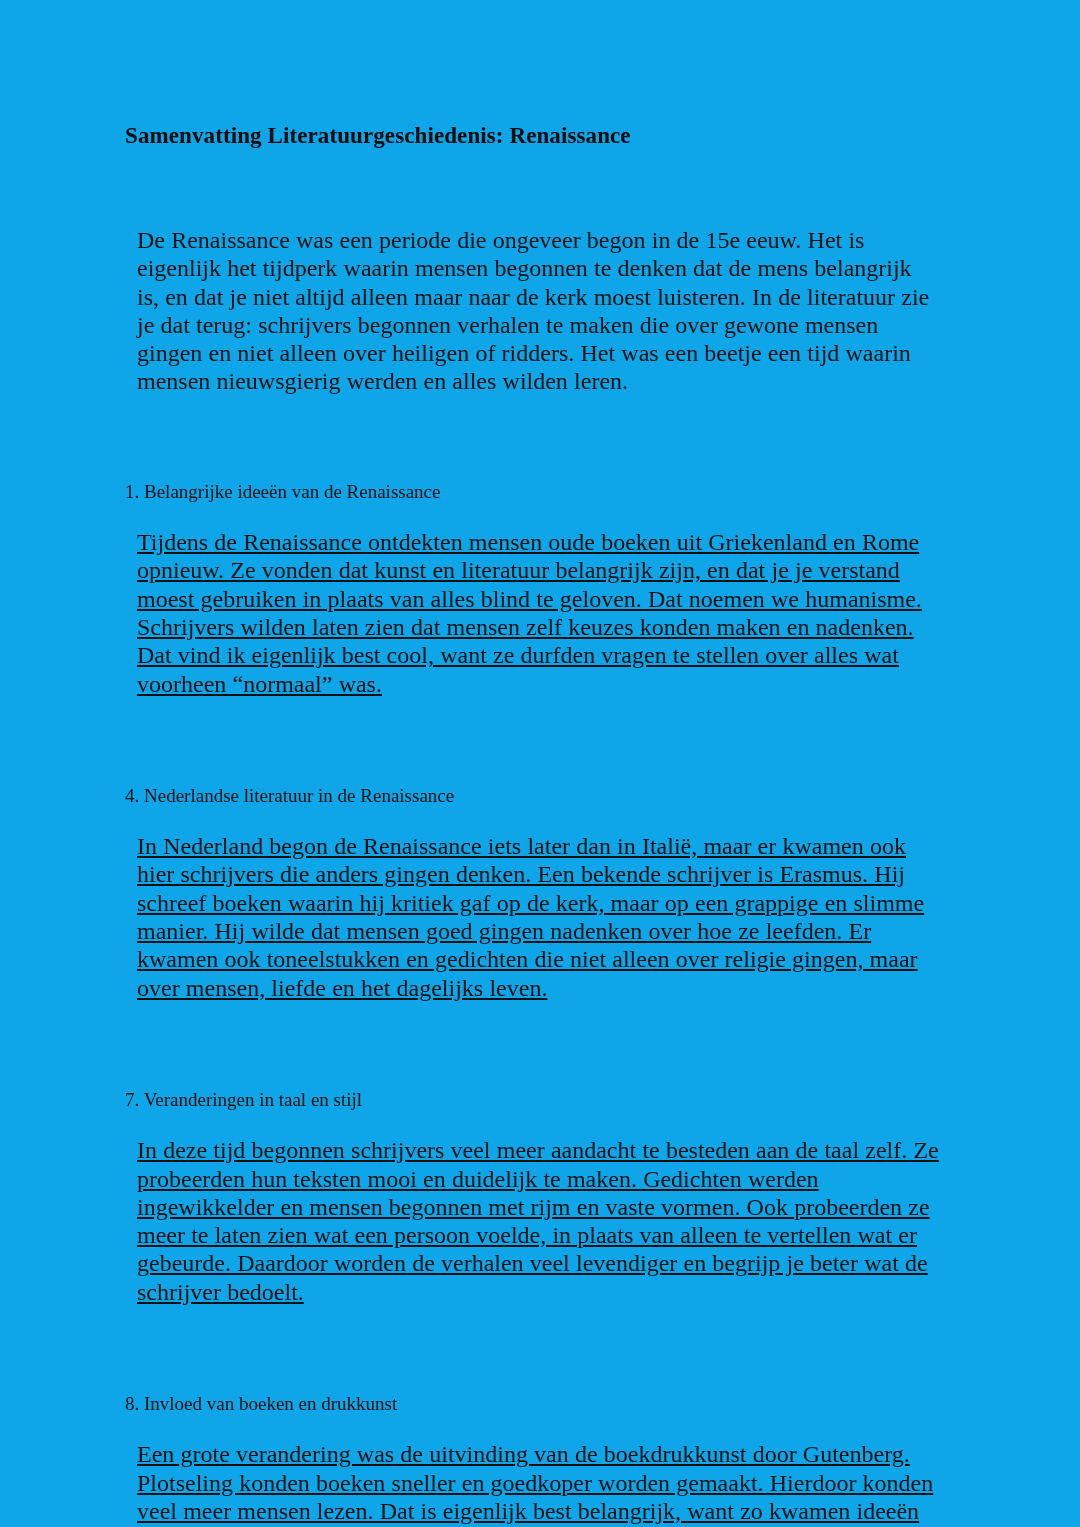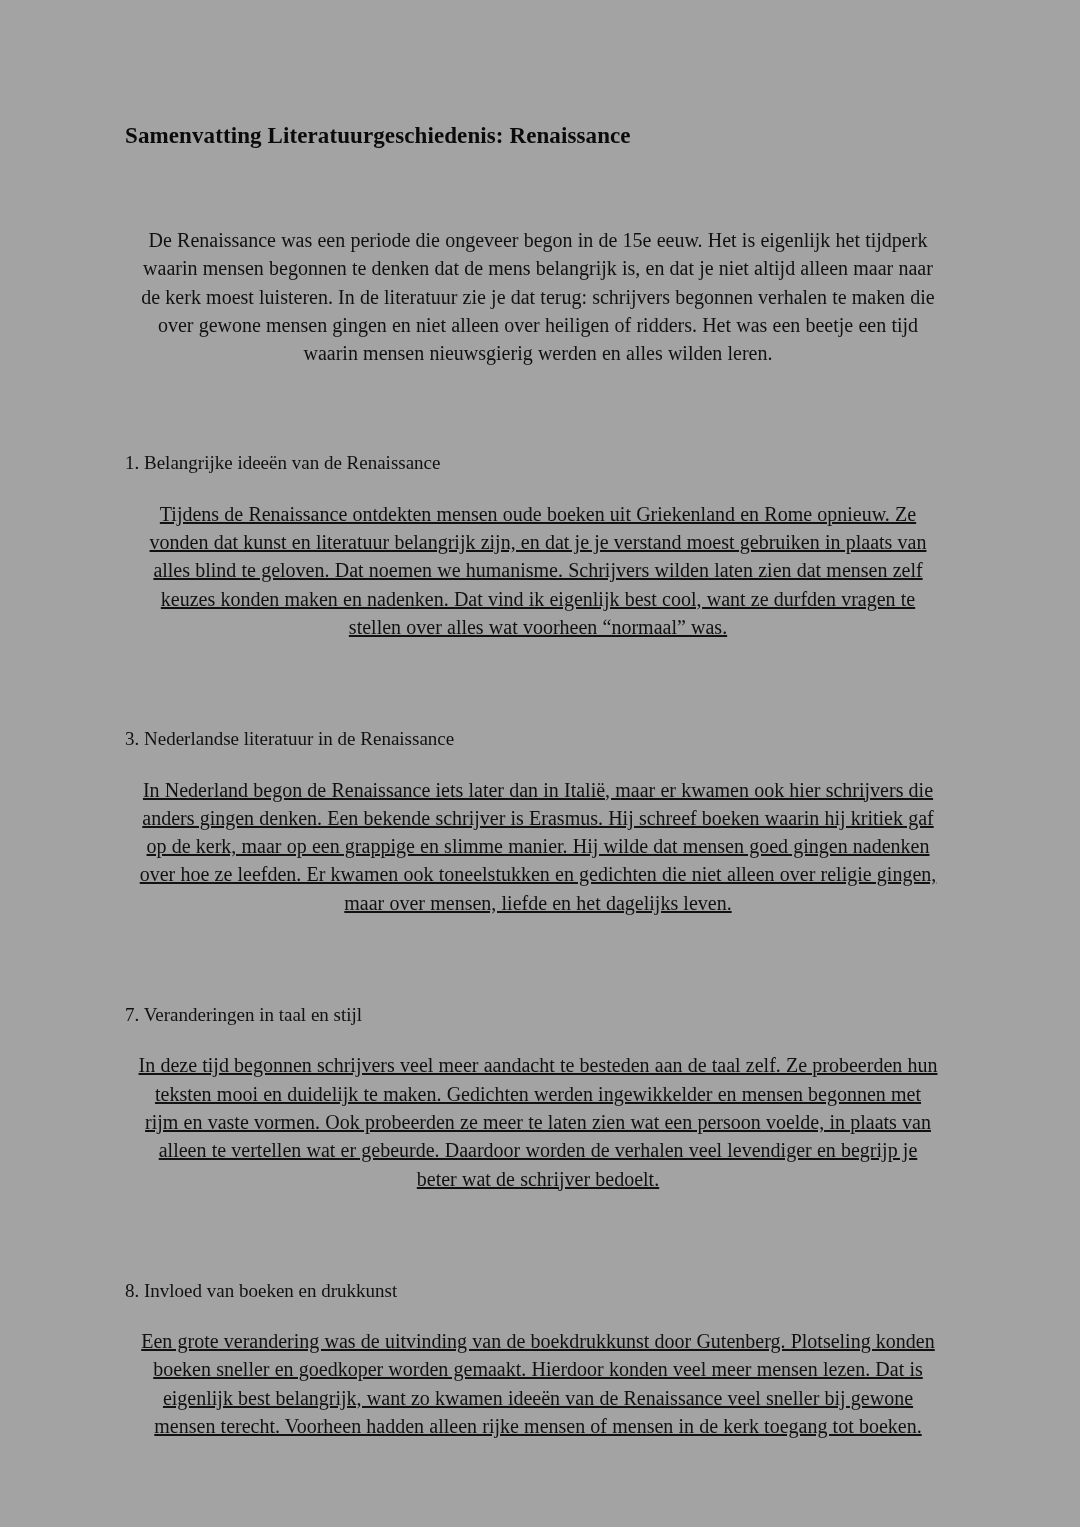--- a/index.html
+++ b/index.html
@@ -14,21 +14,21 @@
     overflow: hidden;
     font-family: "Liberation Serif", "DejaVu Serif", serif;
     color: #000000;
     -webkit-font-smoothing: antialiased;
   }
 
   .page {
     position: relative;
     width: 1080px;
     height: 1527px;
-    background: #a3a3a3;
+    background: #0ea5e9;
     box-sizing: border-box;
     padding: 0;
   }
 
   .content {
     position: absolute;
     left: 125px;
     top: 122px;
     width: 826px;
   }
@@ -40,23 +40,23 @@
     letter-spacing: 0.1px;
     margin: 0 0 0 0;
     color: #0b0b0b;
   }
 
   .intro-block {
     margin-top: 76px;
   }
 
   .body-text {
-    font-size: 20px;
+    font-size: 24px;
     line-height: 28.3px;
-    text-align: center;
+    text-align: left;
     margin: 12px;
     color: #111111;
     word-spacing: 0.2px;
   }
 
   .section {
     margin-top: 0;
   }
 
   .section-gap-1 { margin-top: 82px; }
@@ -86,21 +86,21 @@
     <div class="intro-block">
       <p class="body-text">De Renaissance was een periode die ongeveer begon in de 15e eeuw. Het is eigenlijk het tijdperk waarin mensen begonnen te denken dat de mens belangrijk is, en dat je niet altijd alleen maar naar de kerk moest luisteren. In de literatuur zie je dat terug: schrijvers begonnen verhalen te maken die over gewone mensen gingen en niet alleen over heiligen of ridders. Het was een beetje een tijd waarin mensen nieuwsgierig werden en alles wilden leren.</p>
     </div>
 
     <div class="section section-gap-1">
       <p class="section-heading">1. Belangrijke ideeën van de Renaissance</p>
       <p class="body-text section-body">Tijdens de Renaissance ontdekten mensen oude boeken uit Griekenland en Rome opnieuw. Ze vonden dat kunst en literatuur belangrijk zijn, en dat je je verstand moest gebruiken in plaats van alles blind te geloven. Dat noemen we humanisme. Schrijvers wilden laten zien dat mensen zelf keuzes konden maken en nadenken. Dat vind ik eigenlijk best cool, want ze durfden vragen te stellen over alles wat voorheen “normaal” was.</p>
     </div>
 
     <div class="section section-gap">
-      <p class="section-heading">3. Nederlandse literatuur in de Renaissance</p>
+      <p class="section-heading">4. Nederlandse literatuur in de Renaissance</p>
       <p class="body-text section-body">In Nederland begon de Renaissance iets later dan in Italië, maar er kwamen ook hier schrijvers die anders gingen denken. Een bekende schrijver is Erasmus. Hij schreef boeken waarin hij kritiek gaf op de kerk, maar op een grappige en slimme manier. Hij wilde dat mensen goed gingen nadenken over hoe ze leefden. Er kwamen ook toneelstukken en gedichten die niet alleen over religie gingen, maar over mensen, liefde en het dagelijks leven.</p>
     </div>
 
     <div class="section section-gap">
       <p class="section-heading">7. Veranderingen in taal en stijl</p>
       <p class="body-text section-body">In deze tijd begonnen schrijvers veel meer aandacht te besteden aan de taal zelf. Ze probeerden hun teksten mooi en duidelijk te maken. Gedichten werden ingewikkelder en mensen begonnen met rijm en vaste vormen. Ook probeerden ze meer te laten zien wat een persoon voelde, in plaats van alleen te vertellen wat er gebeurde. Daardoor worden de verhalen veel levendiger en begrijp je beter wat de schrijver bedoelt.</p>
     </div>
 
     <div class="section section-gap">
       <p class="section-heading">8. Invloed van boeken en drukkunst</p>

